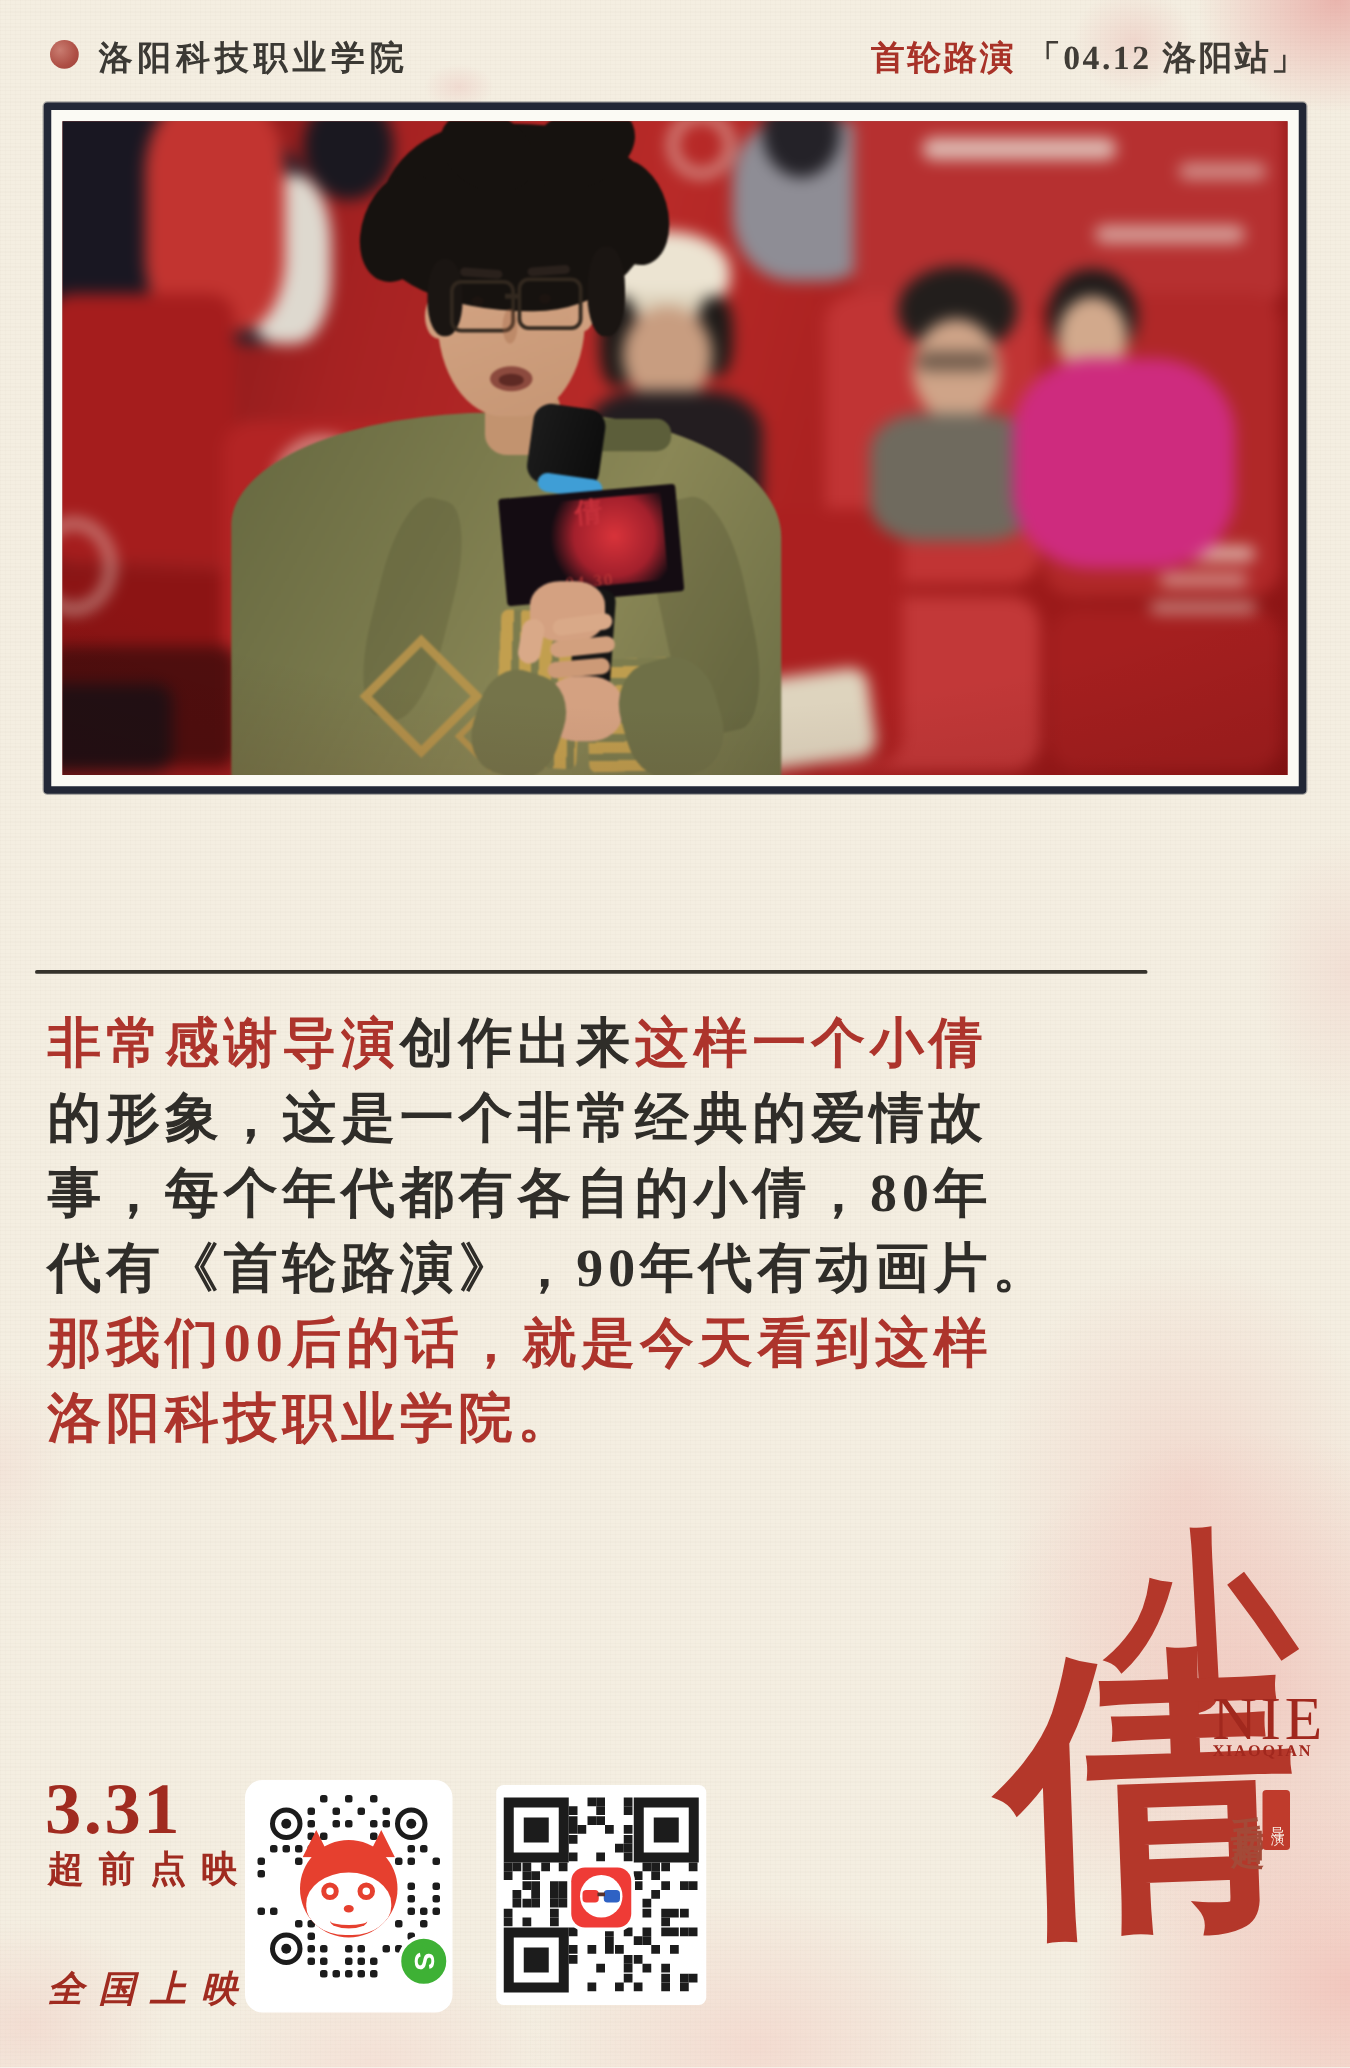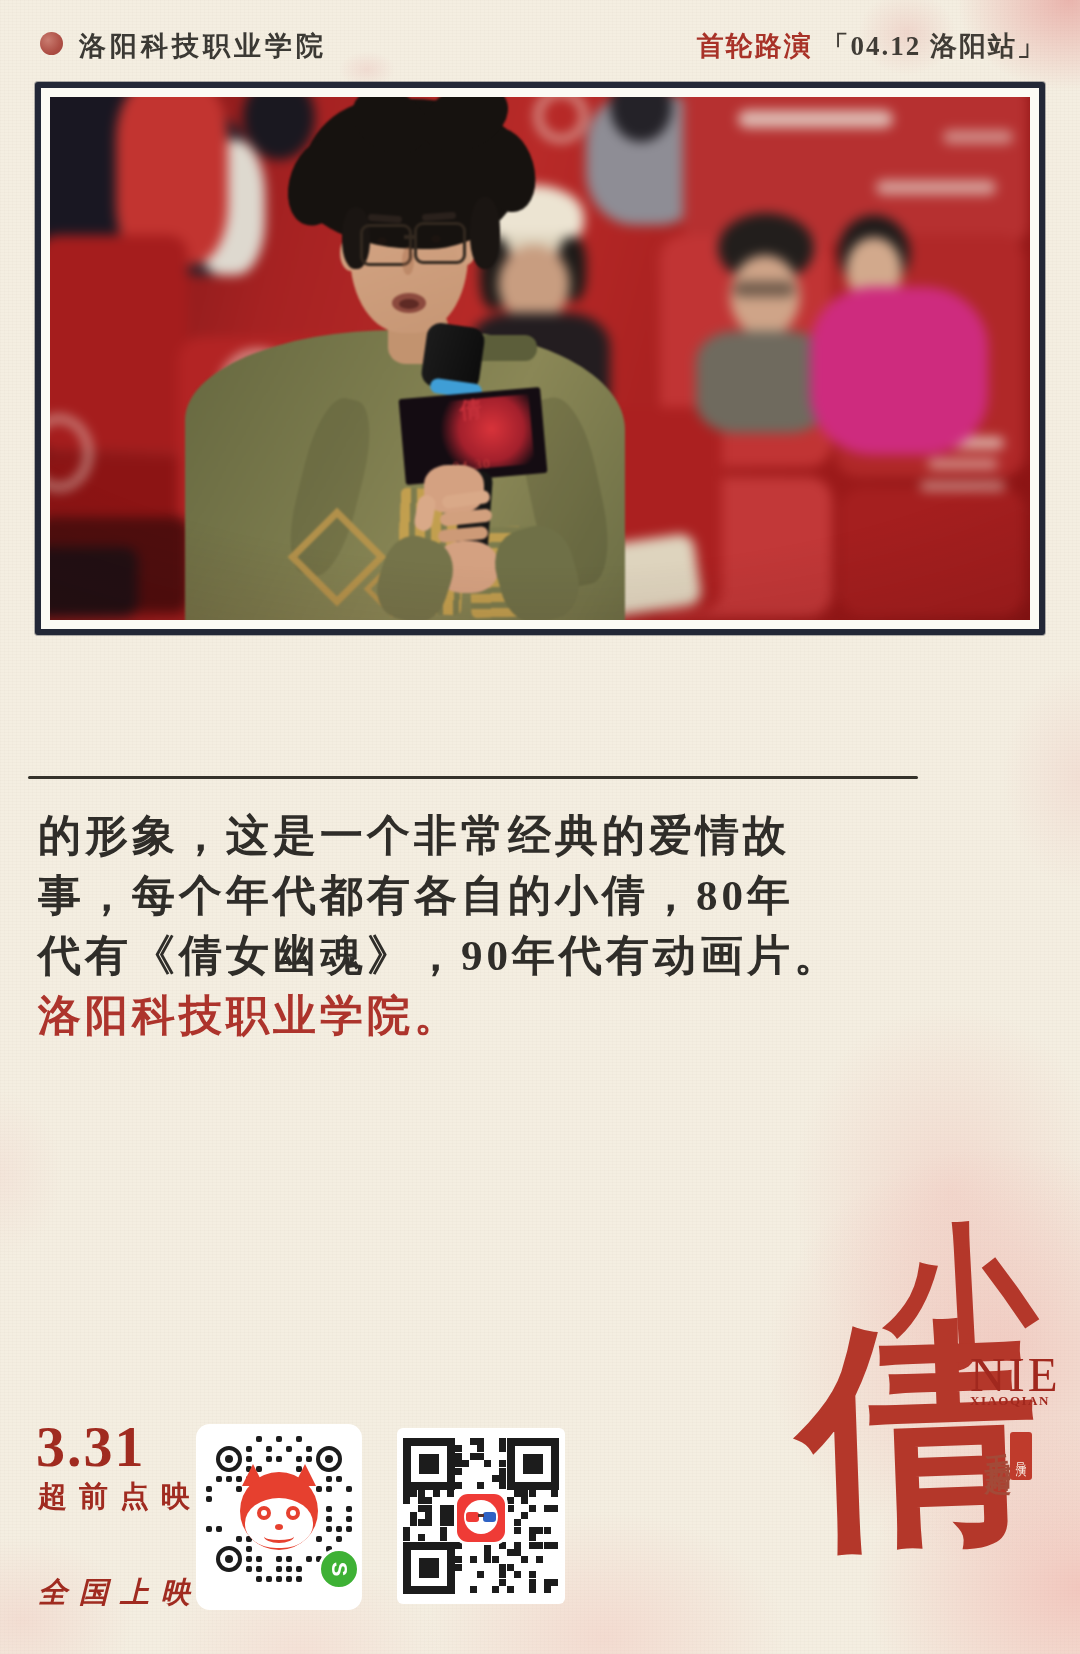--- a/index.html
+++ b/index.html
@@ -184,23 +184,25 @@
         <div class="ab" style="left:448px;top:430px;width:78px;height:95px;background:#6f7047;border-radius:40%;transform:rotate(-16deg);"></div>
       </div>
 
       <div class="ab vig"></div>
     </div>
   </div>
 
   <div class="ab rule"></div>
 
   <div class="ab quote">
+    <div><span class="red">非常感谢导演</span><span class="dk">创作出来</span><span class="red">这样一个小倩</span></div>
     <div class="dk">的形象，这是一个非常经典的爱情故</div>
     <div class="dk">事，每个年代都有各自的小倩，80年</div>
-    <div class="dk">代有《倩女幽魂》，90年代有动画片。</div>
+    <div class="dk">代有《首轮路演》，90年代有动画片。</div>
+    <div class="red">那我们00后的话，就是今天看到这样</div>
     <div class="red">洛阳科技职业学院。</div>
   </div>
 
   <div class="ab d-num" style="top:1418px;">3.31</div>
   <div class="ab d-lab" style="top:1482px;">超前点映</div>
   <div class="ab d-lab" style="top:1578px;font-style:italic;">全国上映</div>
 
   <div class="ab qrbox1">
     <div id="qr1">
         <div class="qr-dot" style="left: 2px; top: 52px; width: 6px; height: 6px; border-radius: 2px; background: rgb(28, 28, 28);"></div>

